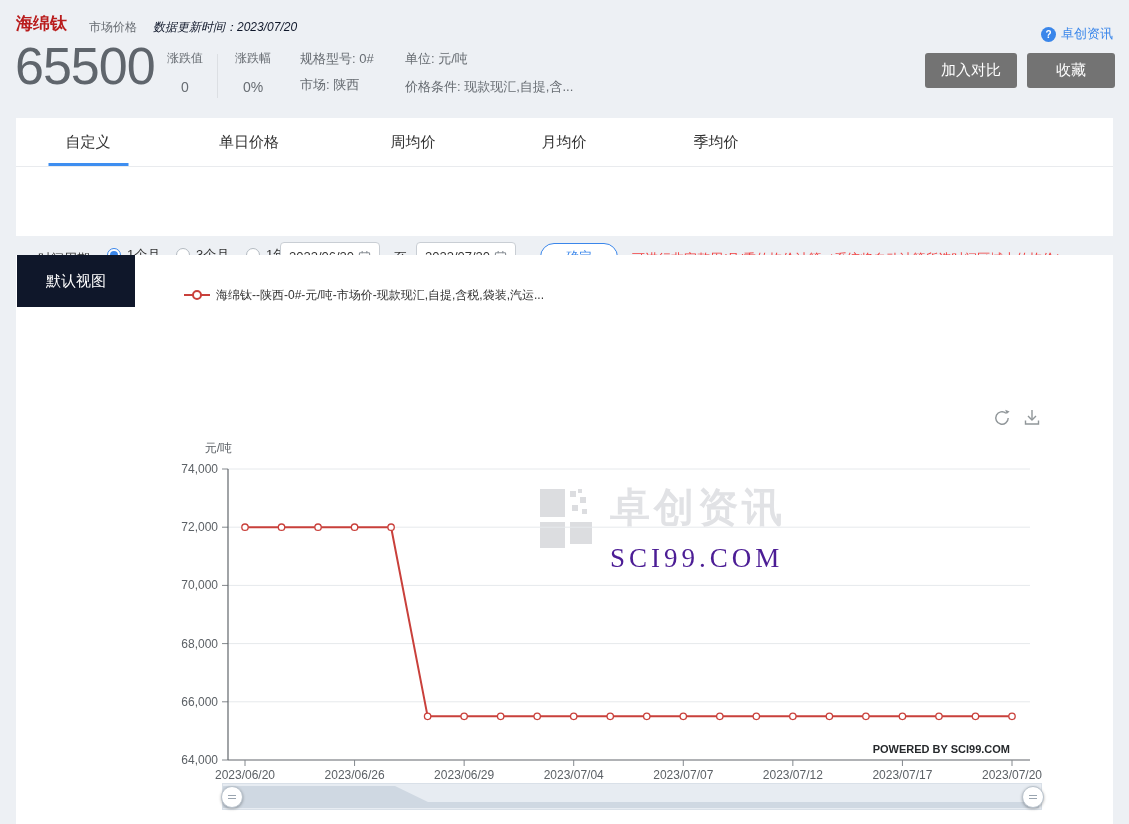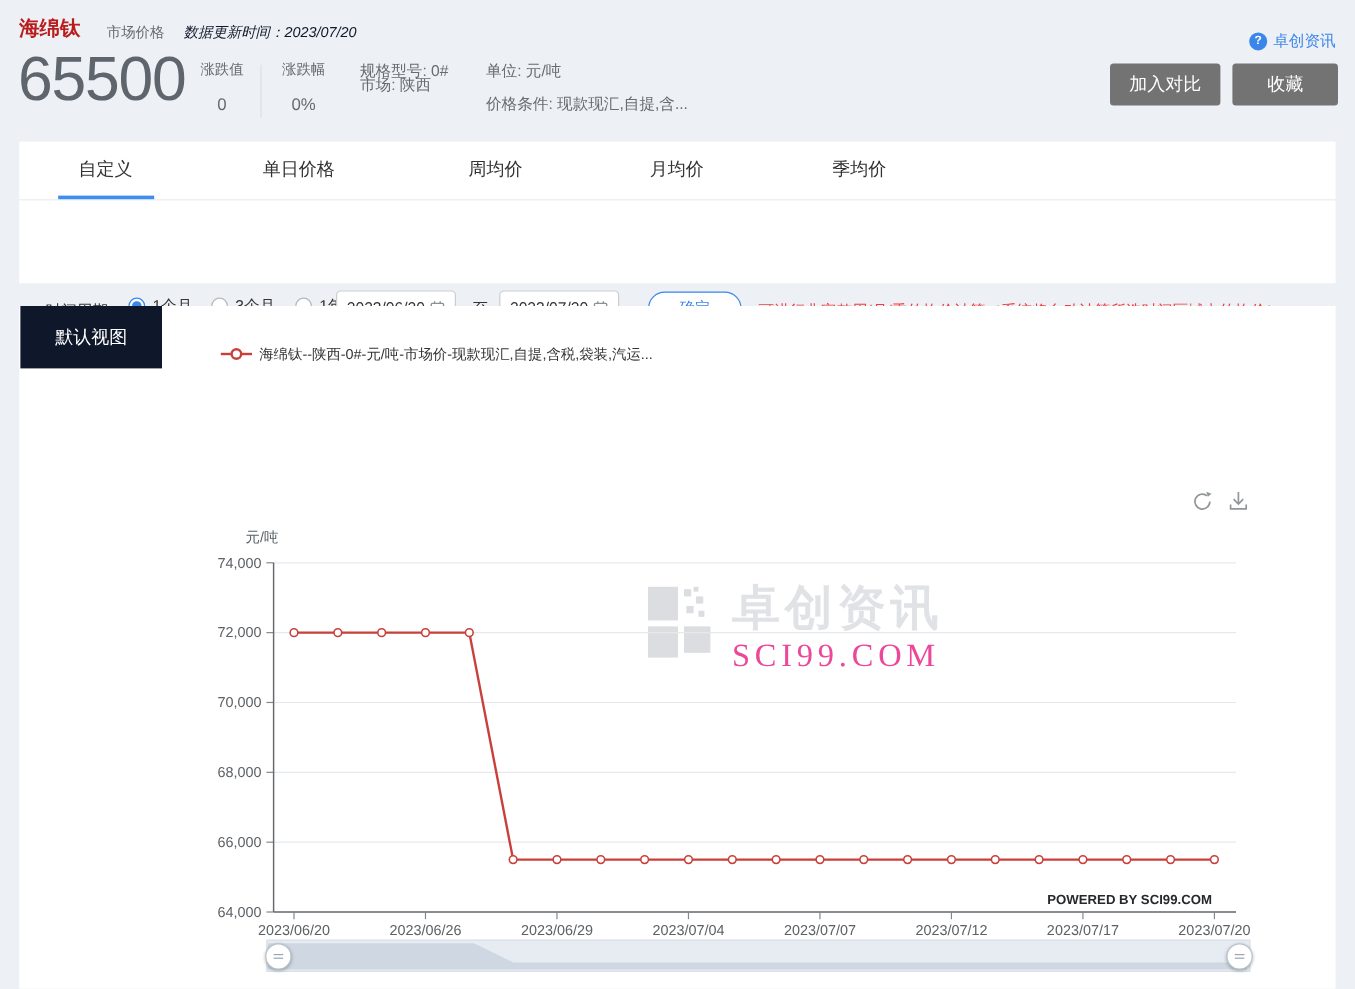--- a/index.html
+++ b/index.html
@@ -49,21 +49,21 @@
   .legend{position:absolute;left:168px;top:30px;height:20px;display:flex;align-items:center;gap:6px;}
   .legend-marker{position:relative;width:26px;height:10px;}
   .legend-marker .ln{position:absolute;left:0;top:4px;width:26px;height:2px;background:#c9403b;}
   .legend-marker .cir{position:absolute;left:8px;top:0;width:10px;height:10px;border-radius:50%;
     border:2px solid #c9403b;background:#fff;box-sizing:border-box;}
   .legend-text{font-size:12px;color:#333;}
   .chart-tools{position:absolute;left:975px;top:152px;display:flex;gap:8px;}
   .tool{width:22px;height:22px;cursor:pointer;}
   .watermark{position:absolute;left:524px;top:232px;display:flex;gap:12px;pointer-events:none;}
   .wm-text .cn{font-size:40px;font-weight:bold;color:#e1e2e5;letter-spacing:4px;line-height:1;}
-  .wm-text .en{font-family:"Liberation Serif","DejaVu Serif",serif;font-size:27px;color:#ec4899;letter-spacing:4px;margin-top:4px;}
+  .wm-text .en{font-family:"Liberation Serif","DejaVu Serif",serif;font-size:27px;color:#4c1d95;letter-spacing:4px;margin-top:16px;}
   #chart-svg{position:absolute;left:144px;top:175px;}
   
   .dz{position:absolute;left:206px;top:528px;width:820px;height:27px;background:#e7ecf2;border:1px solid #d9e0e8;box-sizing:border-box;}
   .dz-handle{position:absolute;top:531px;width:22px;height:22px;border-radius:50%;background:#fff;border:1px solid #b8c2cc;
     box-shadow:0 1px 3px rgba(0,0,0,.3);box-sizing:border-box;cursor:ew-resize;}
   .dz-handle i,.dz-handle b{position:absolute;left:6px;width:8px;height:1px;background:#9aa5b0;}
   .dz-handle i{top:8px}.dz-handle b{top:11px}
 </style>
 </head>
 <body>
@@ -78,21 +78,21 @@
   <div class="chg-col" style="left:160px;width:50px;">
     <div class="lbl">涨跌值</div>
     <div class="val">0</div>
   </div>
   <div class="abs vdiv"></div>
   <div class="chg-col" style="left:228px;width:50px;">
     <div class="lbl">涨跌幅</div>
     <div class="val">0%</div>
   </div>
   <div class="abs spec" style="left:300px;top:50px;">规格型号: 0#</div>
-  <div class="abs spec" style="left:300px;top:62px;">市场: 陕西</div>
+  <div class="abs spec" style="left:300px;top:76px;">市场: 陕西</div>
   <div class="abs spec" style="left:405px;top:50px;">单位: 元/吨</div>
   <div class="abs spec" style="left:405px;top:78px;">价格条件: 现款现汇,自提,含...</div>
 
   <div class="abs help">
     <div class="help-badge">?</div>
     <div class="help-text">卓创资讯</div>
   </div>
   <button class="dark-btn" style="left:925px;width:92px;">加入对比</button>
   <button class="dark-btn" style="left:1027px;width:88px;">收藏</button>
 

